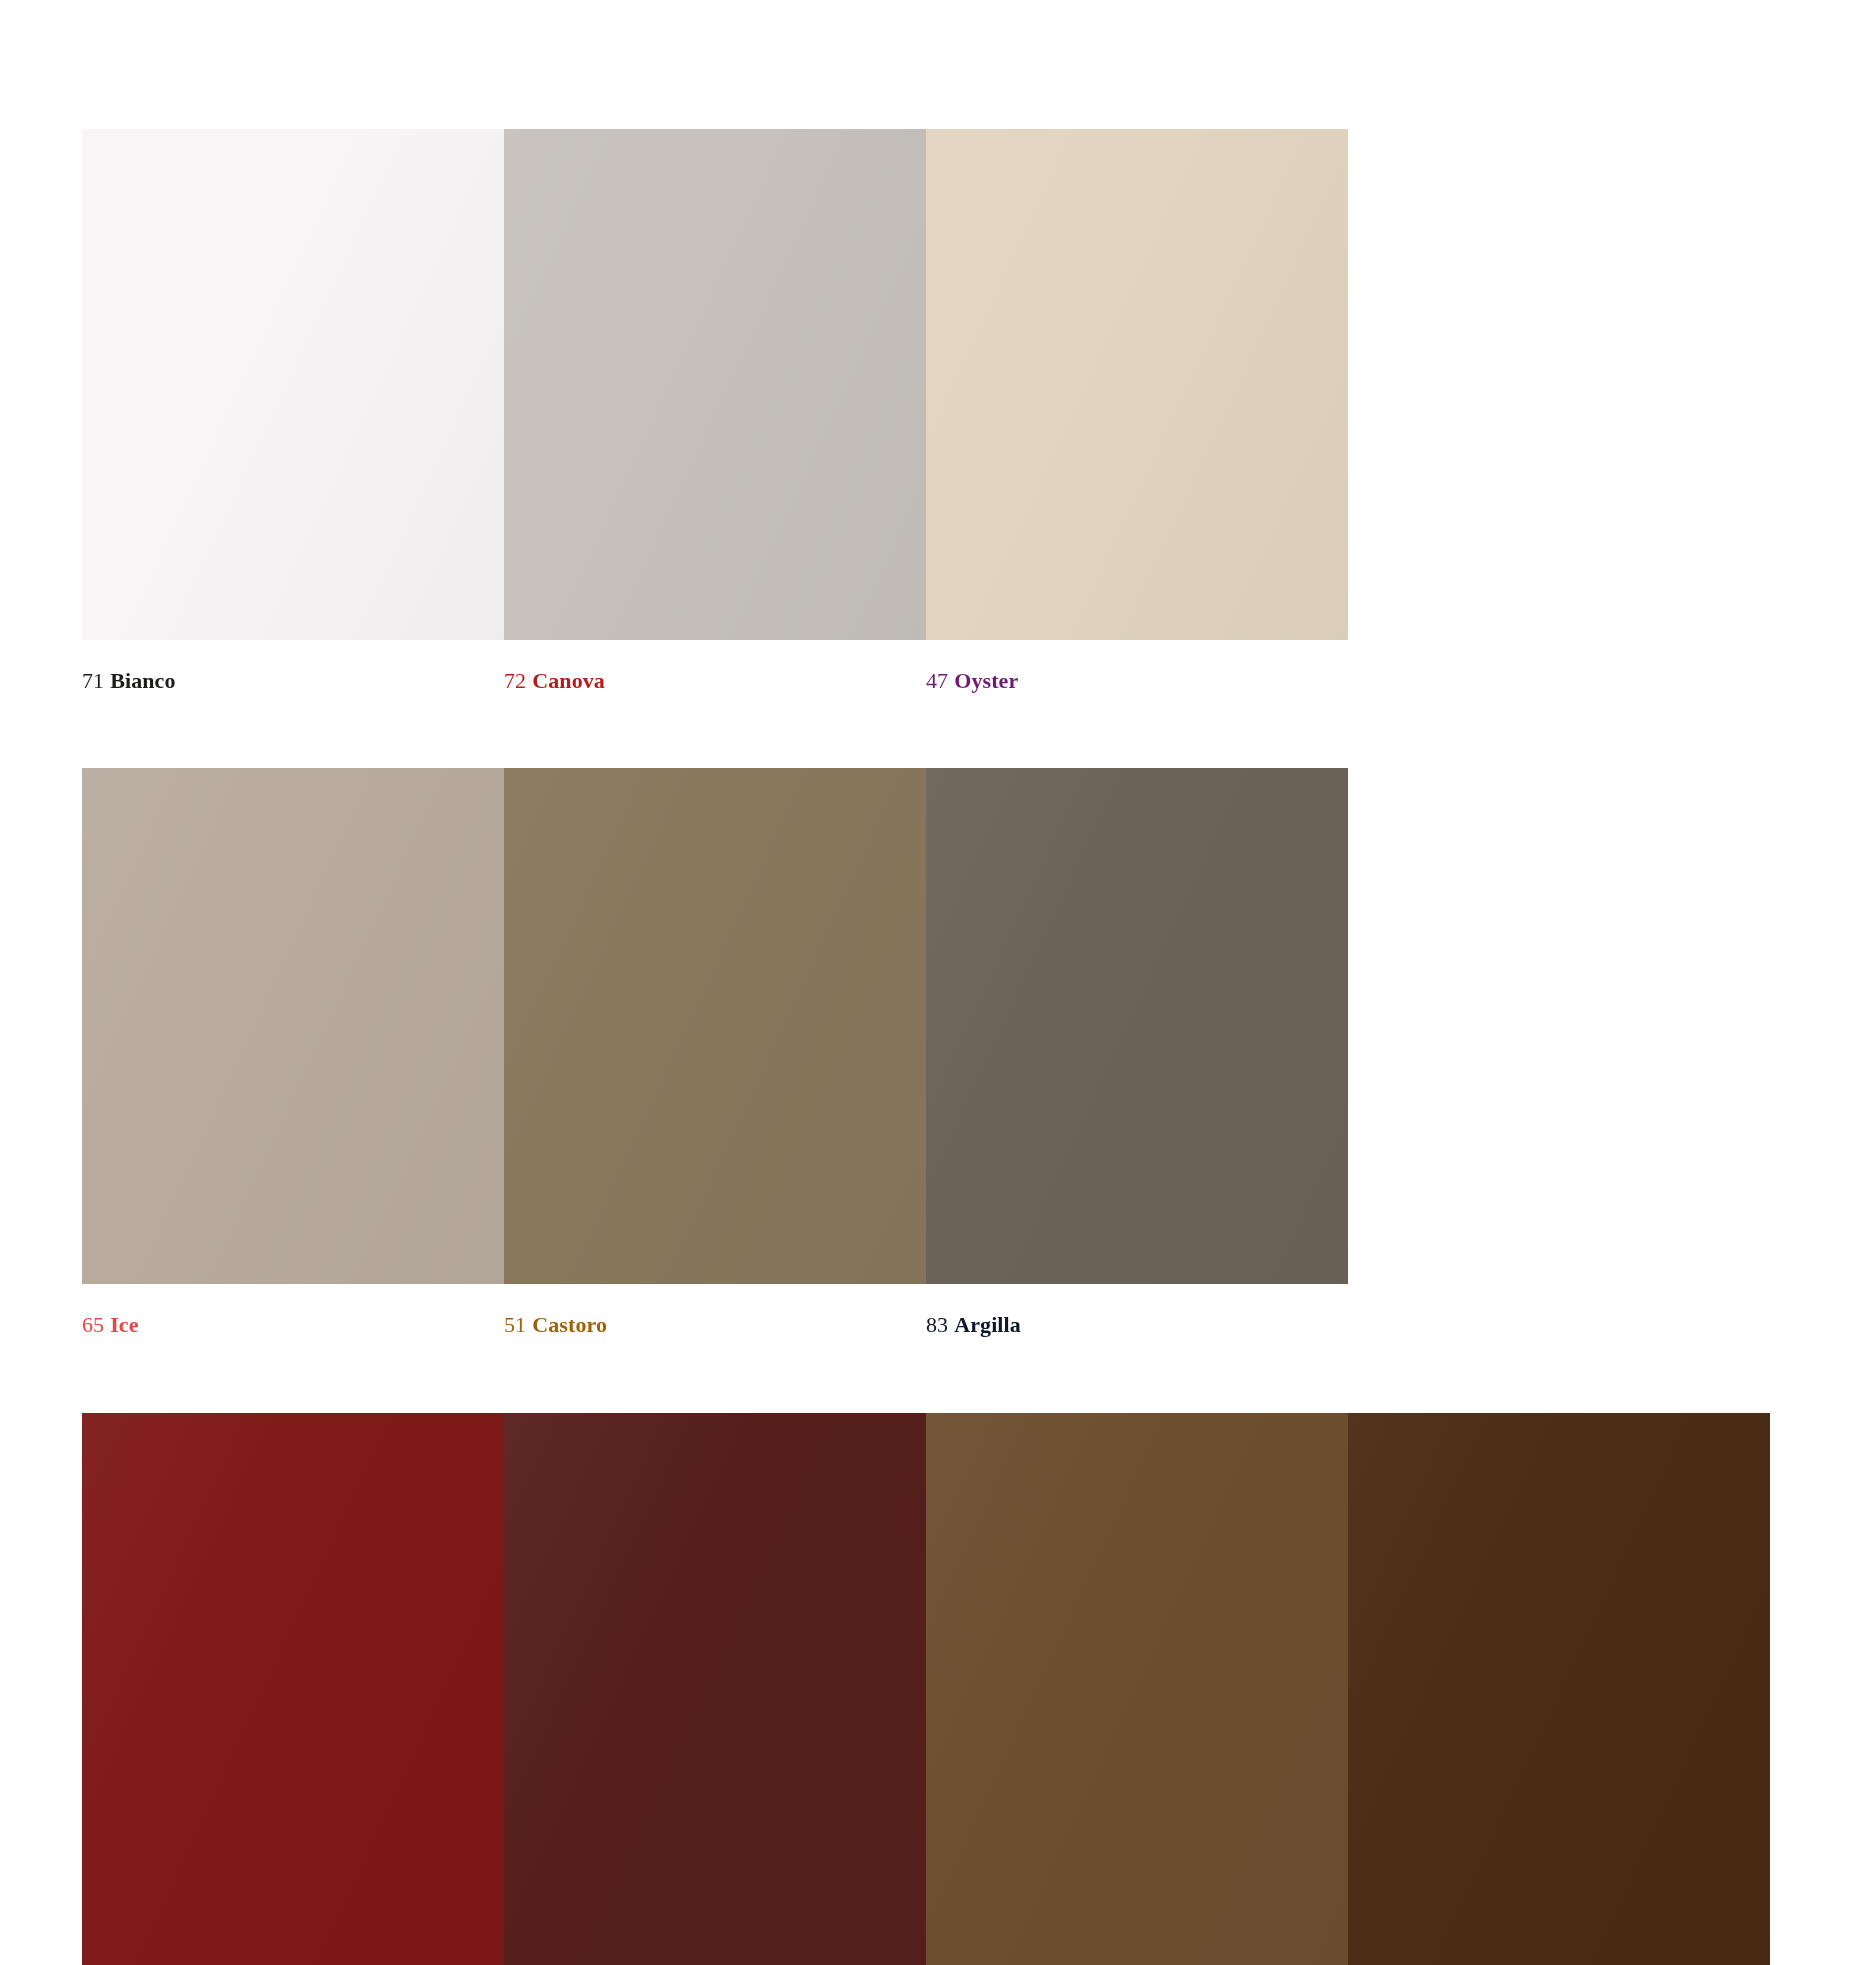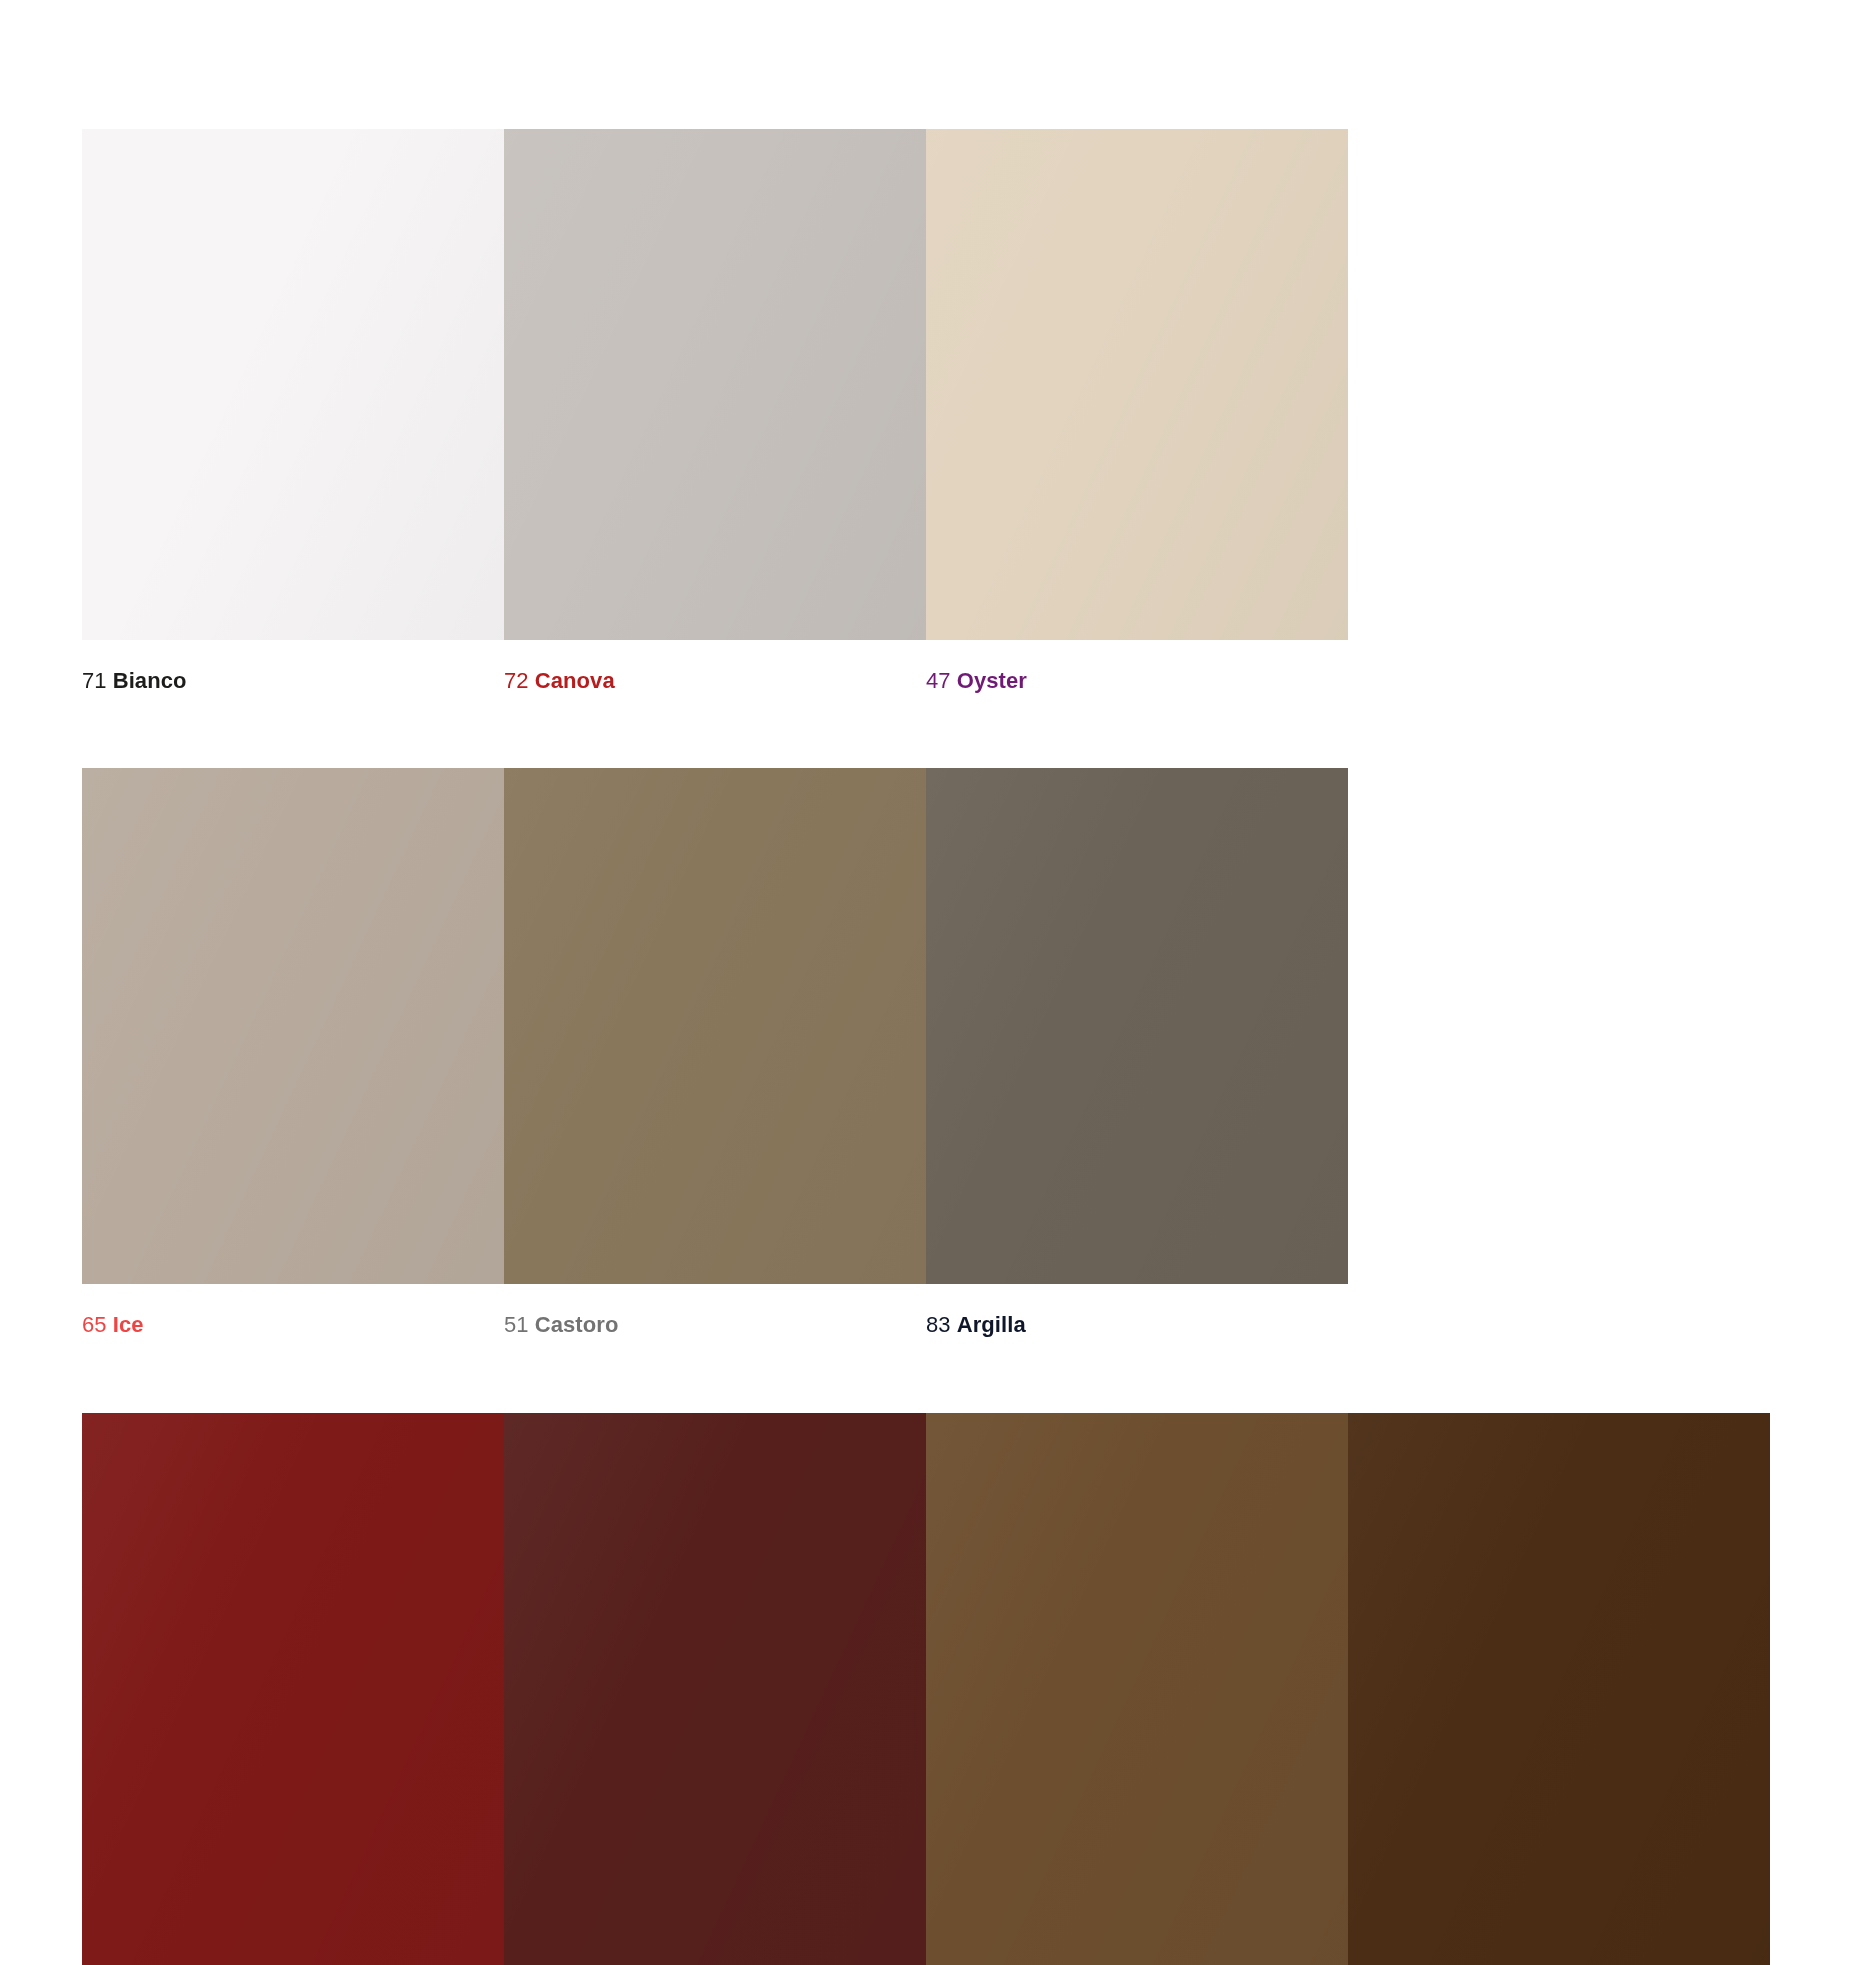--- a/index.html
+++ b/index.html
@@ -78,21 +78,21 @@
     font-weight: 400;
   }
   .swatch-name {
     font-weight: 700;
     margin-left: 6px;
   }
 </style>
 </head>
 <body>
 
-<div class="palette-page" style="background-color: rgb(255, 255, 255);">
+<div class="palette-page" style="background-color: rgb(255, 255, 255); font-family: Liberation Serif, serif;">
 
   <div class="swatch-row row-tall">
 
     <div class="swatch-cell">
       <span class="swatch-chip" style="background-color: rgb(247, 245, 245);"></span>
       <div class="swatch-label" style="color: rgb(29, 29, 27);">
         <span class="swatch-code">71</span><span class="swatch-name">Bianco</span>
       </div>
     </div>
 
@@ -119,21 +119,21 @@
 
     <div class="swatch-cell">
       <span class="swatch-chip" style="background-color: rgb(184, 171, 158);"></span>
       <div class="swatch-label" style="color: #ef4444;">
         <span class="swatch-code">65</span><span class="swatch-name">Ice</span>
       </div>
     </div>
 
     <div class="swatch-cell">
       <span class="swatch-chip" style="background-color: rgb(137, 119, 92);"></span>
-      <div class="swatch-label" style="color: #737373;">
+      <div class="swatch-label" style="color: #a16207;">
         <span class="swatch-code">51</span><span class="swatch-name">Castoro</span>
       </div>
     </div>
 
     <div class="swatch-cell">
       <span class="swatch-chip" style="background-color: rgb(108, 99, 88);"></span>
       <div class="swatch-label" style="color: #0f172a;">
         <span class="swatch-code">83</span><span class="swatch-name">Argilla</span>
       </div>
     </div>

